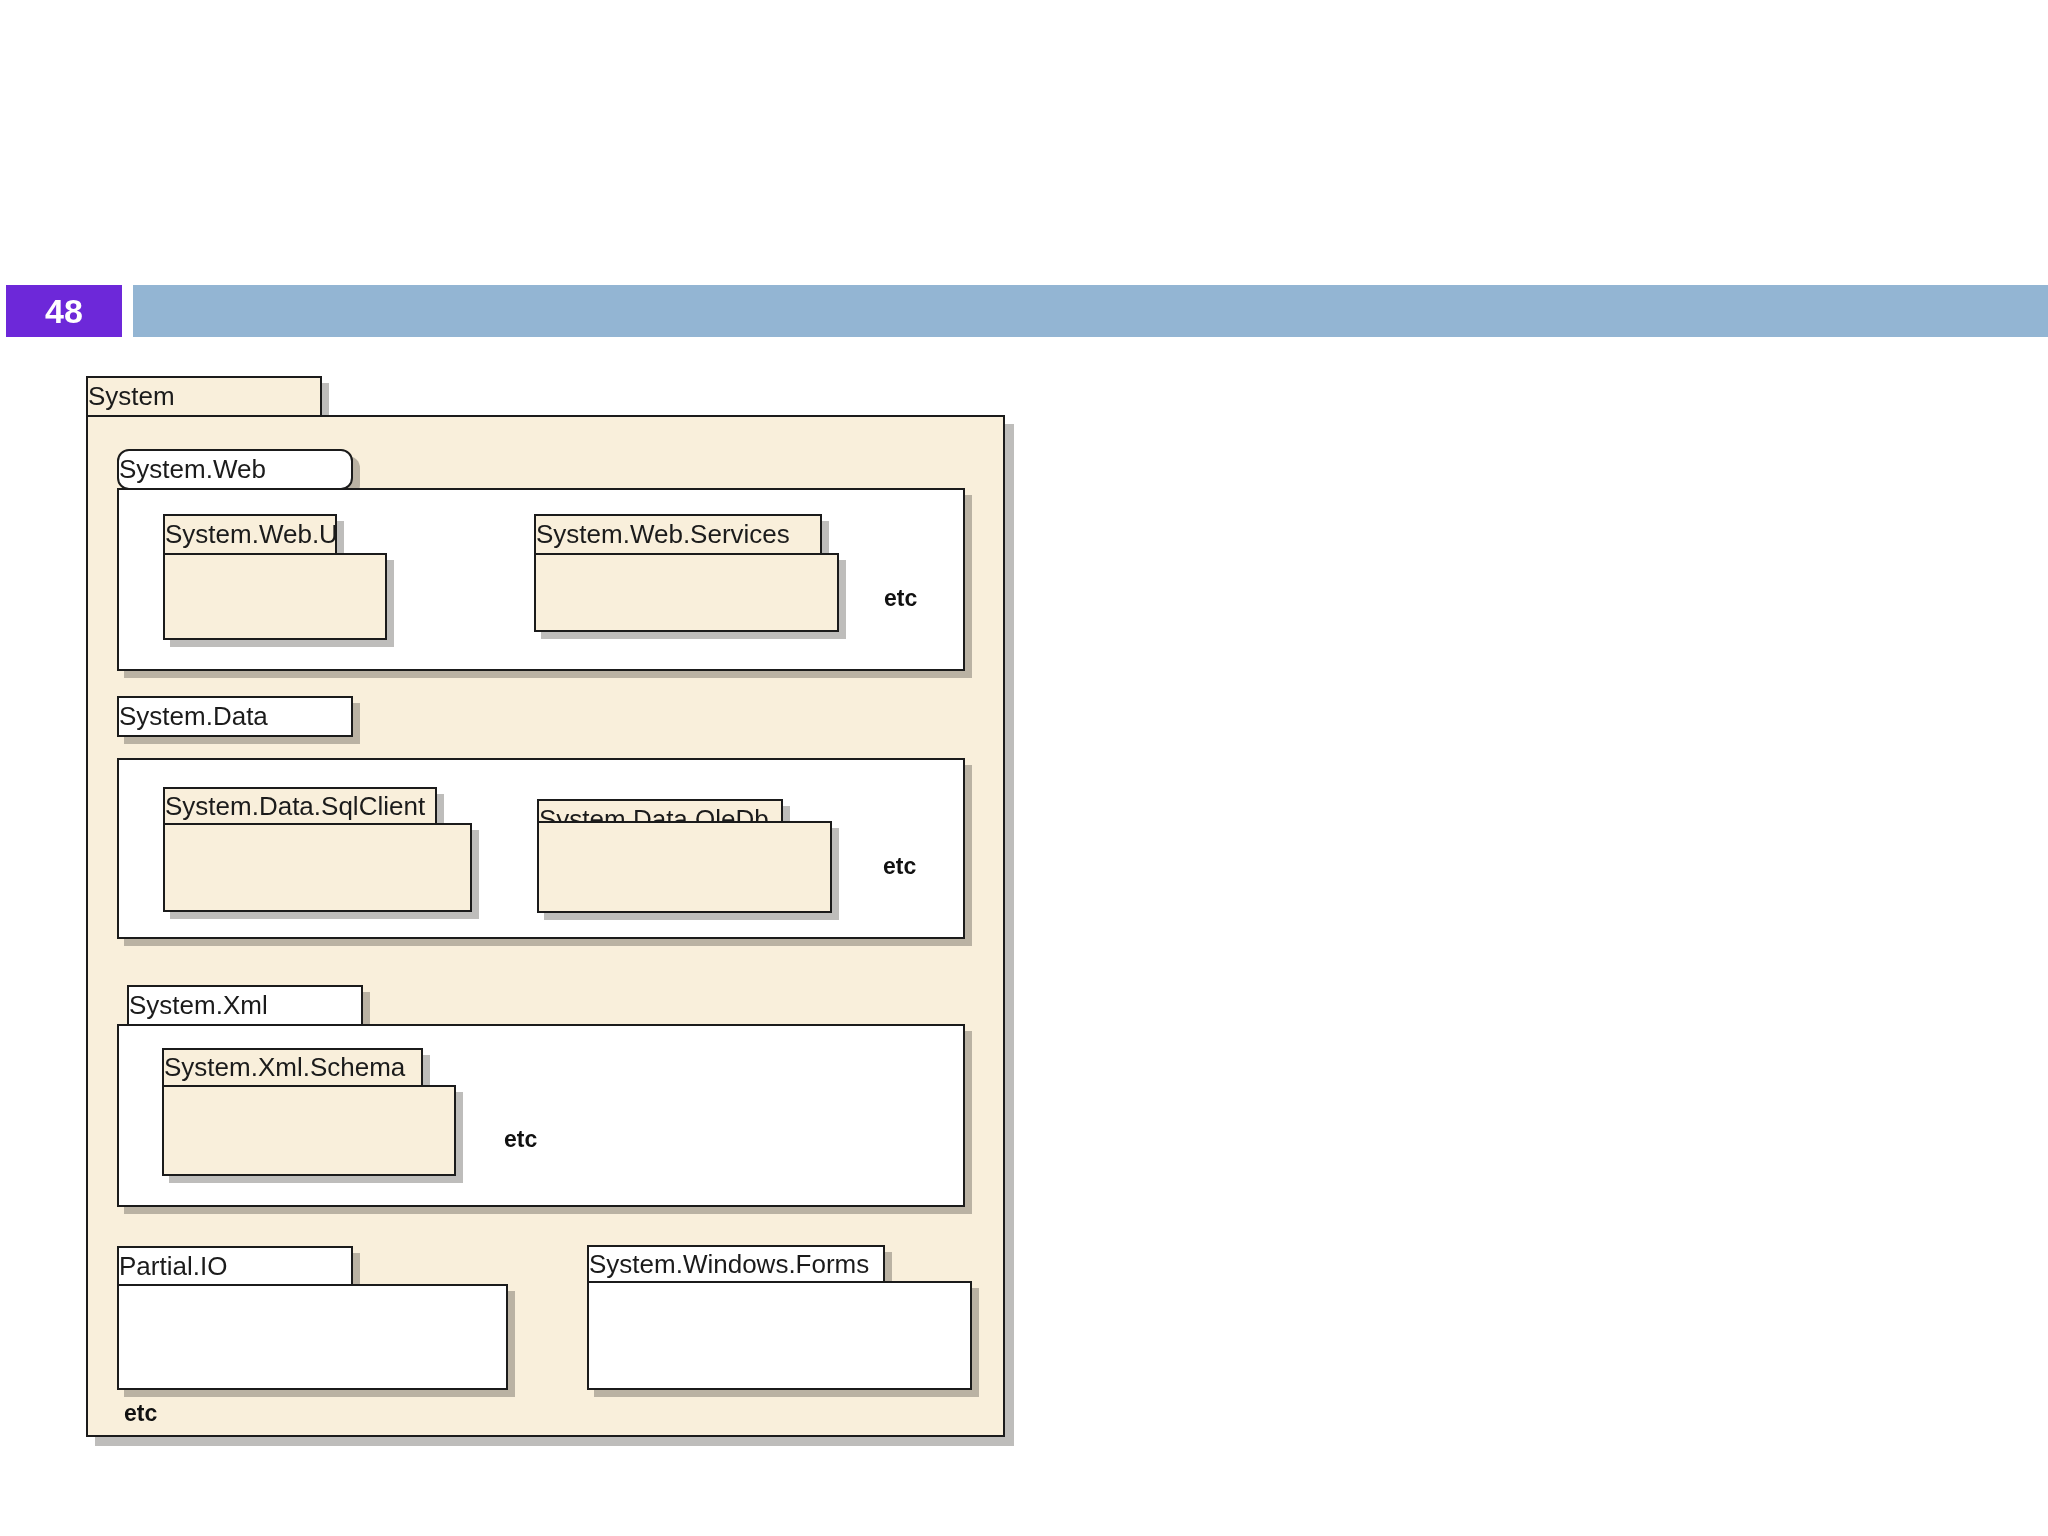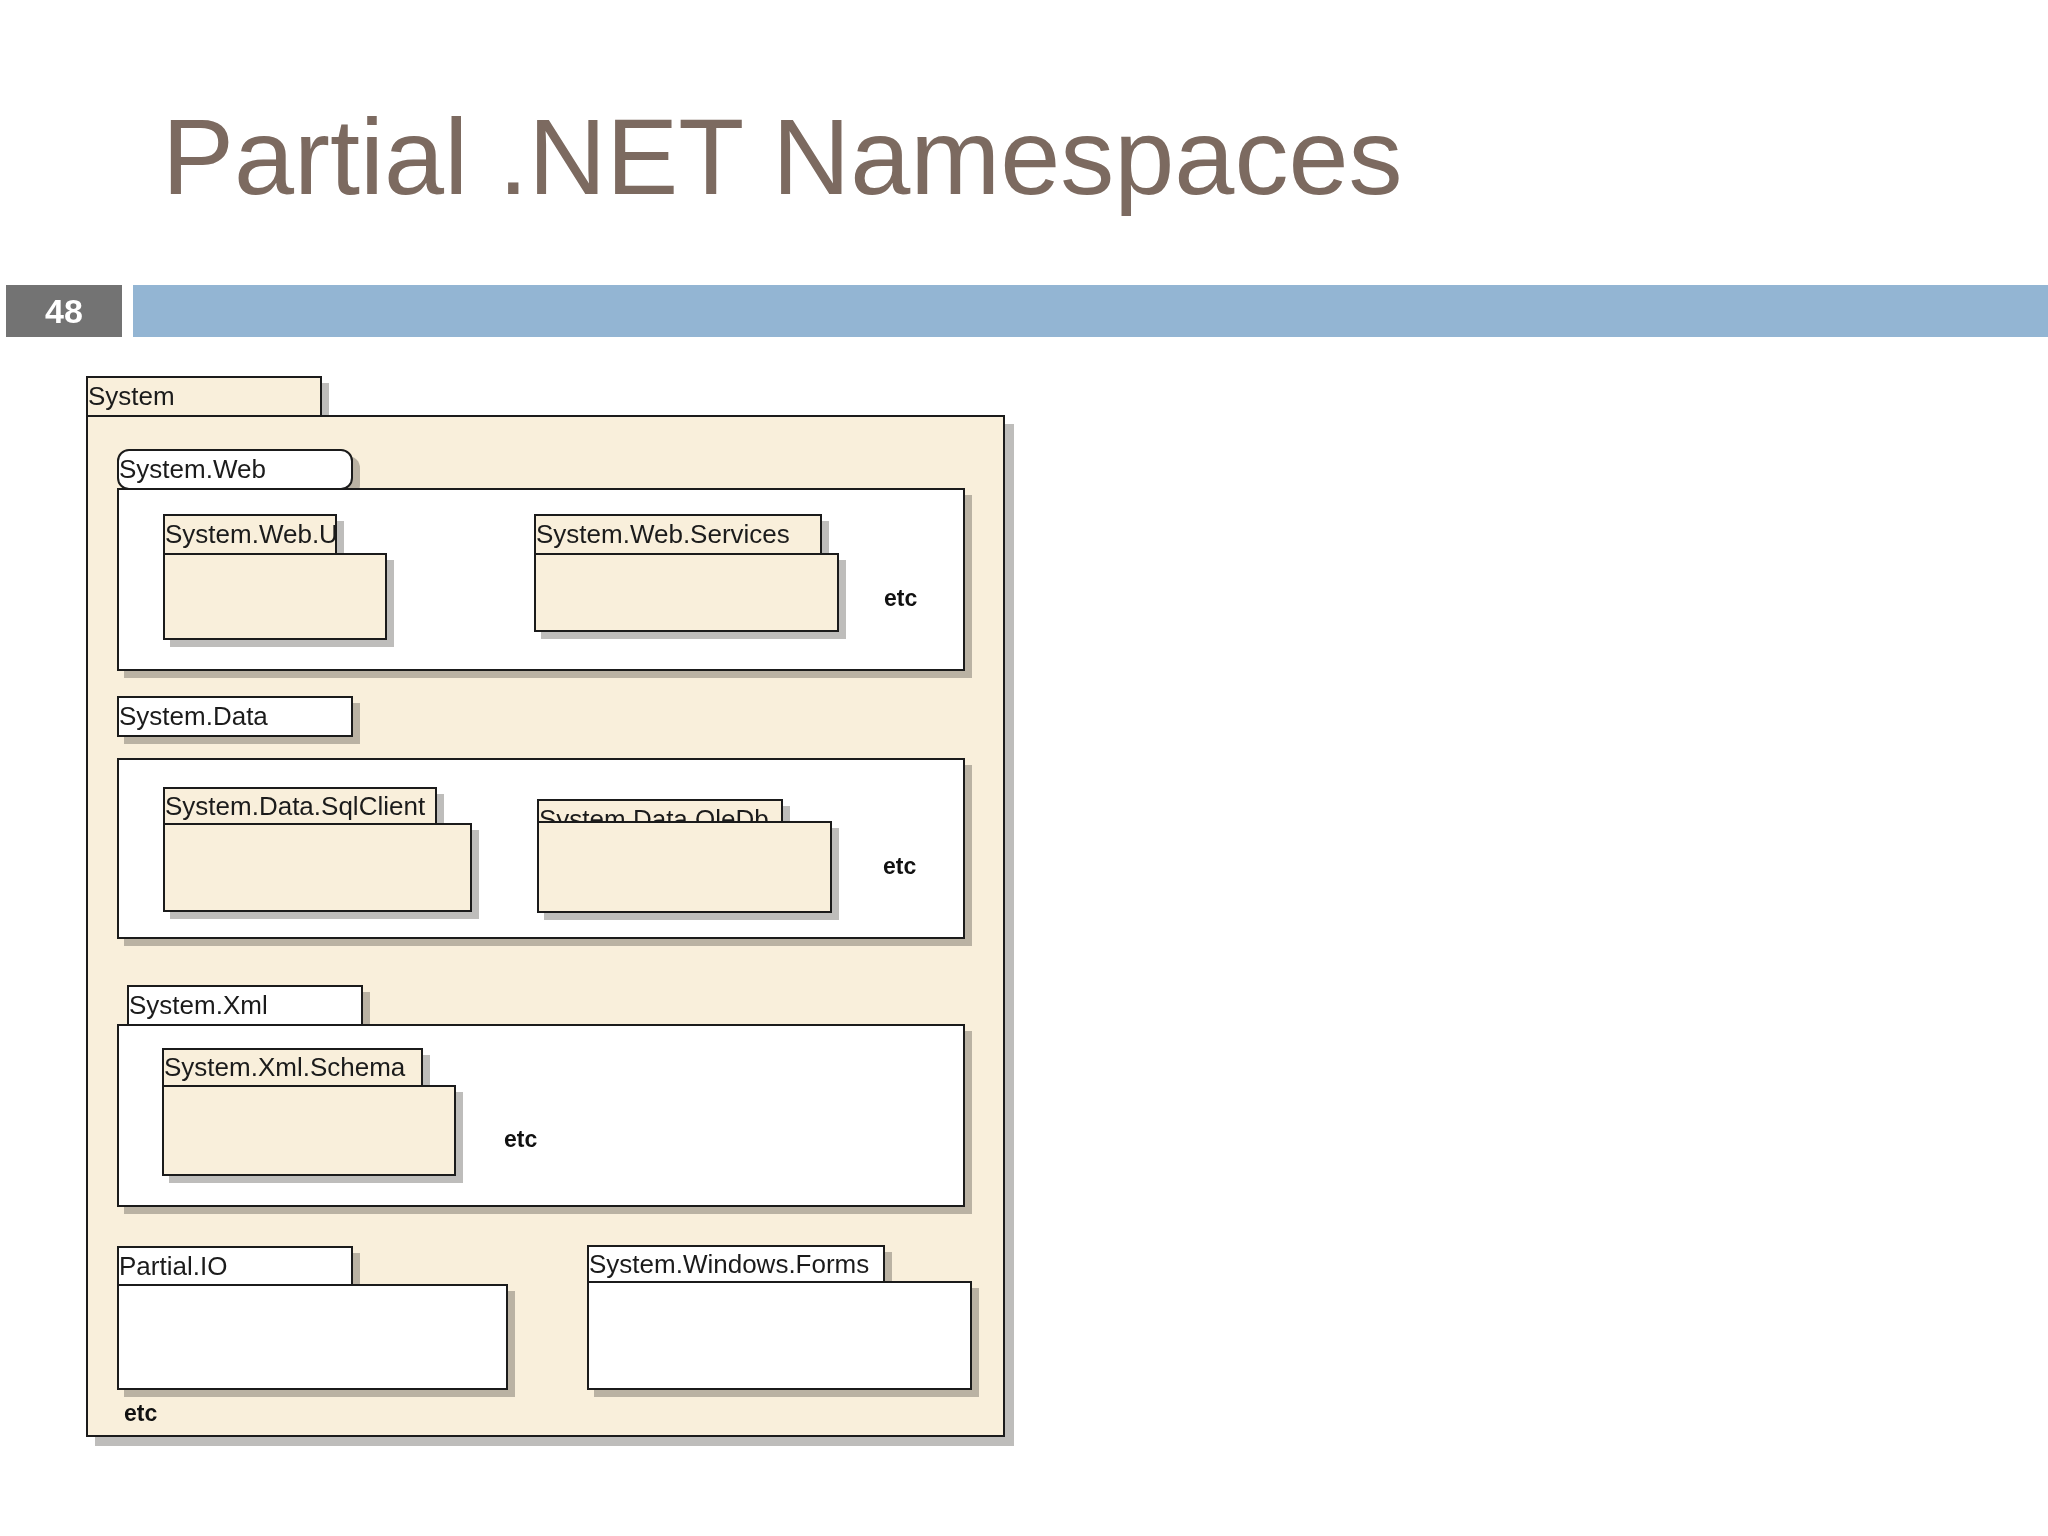--- a/index.html
+++ b/index.html
@@ -25,21 +25,21 @@
     letter-spacing: 0px;
     color: #7c6a60;
     white-space: nowrap;
   }
   .page-number-box {
     position: absolute;
     left: 6px;
     top: 285px;
     width: 116px;
     height: 52px;
-    background: #737373;
+    background: #6d28d9;
     display: flex;
     align-items: center;
     justify-content: center;
     color: #ffffff;
     font-weight: bold;
     font-size: 34px;
   }
   .header-bar {
     position: absolute;
     left: 133px;
@@ -74,21 +74,20 @@
     font-size: 23px;
     color: #111111;
     font-weight: bold;
   }
 </style>
 </head>
 <body>
 
 <div id="slide">
 
-  <div class="slide-title">Partial .NET Namespaces</div>
 
   <div class="page-number-box">
     <span>48</span>
   </div>
   <div class="header-bar"></div>
 
   <div class="pkg-tab" style="left:86px; top:376px; width:236px; height:41px;">
     <span>System</span>
   </div>
   <div class="pkg-body outer-shadow" style="left:86px; top:415px; width:919px; height:1022px;"></div>

